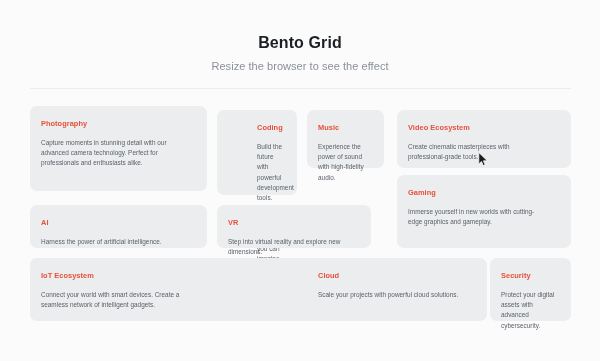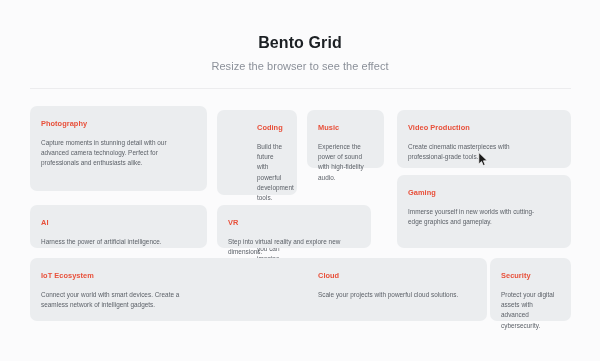--- a/index.html
+++ b/index.html
@@ -142,21 +142,21 @@
       <div class="card-title">Coding</div>
       <div class="card-desc">Build the future with powerful development tools. From web to mobile, create anything you can imagine.</div>
     </div>
 
     <div class="card c-music">
       <div class="card-title">Music</div>
       <div class="card-desc">Experience the power of sound with high-fidelity audio.</div>
     </div>
 
     <div class="card c-video">
-      <div class="card-title">Video Production</div>
+      <div class="card-title">Video Ecosystem</div>
       <div class="card-desc">Create cinematic masterpieces with professional-grade tools.</div>
     </div>
 
     <div class="card c-gaming">
       <div class="card-title">Gaming</div>
       <div class="card-desc">Immerse yourself in new worlds with cutting-edge graphics and gameplay.</div>
     </div>
 
     <div class="card c-ai">
       <div class="card-title">AI</div>

